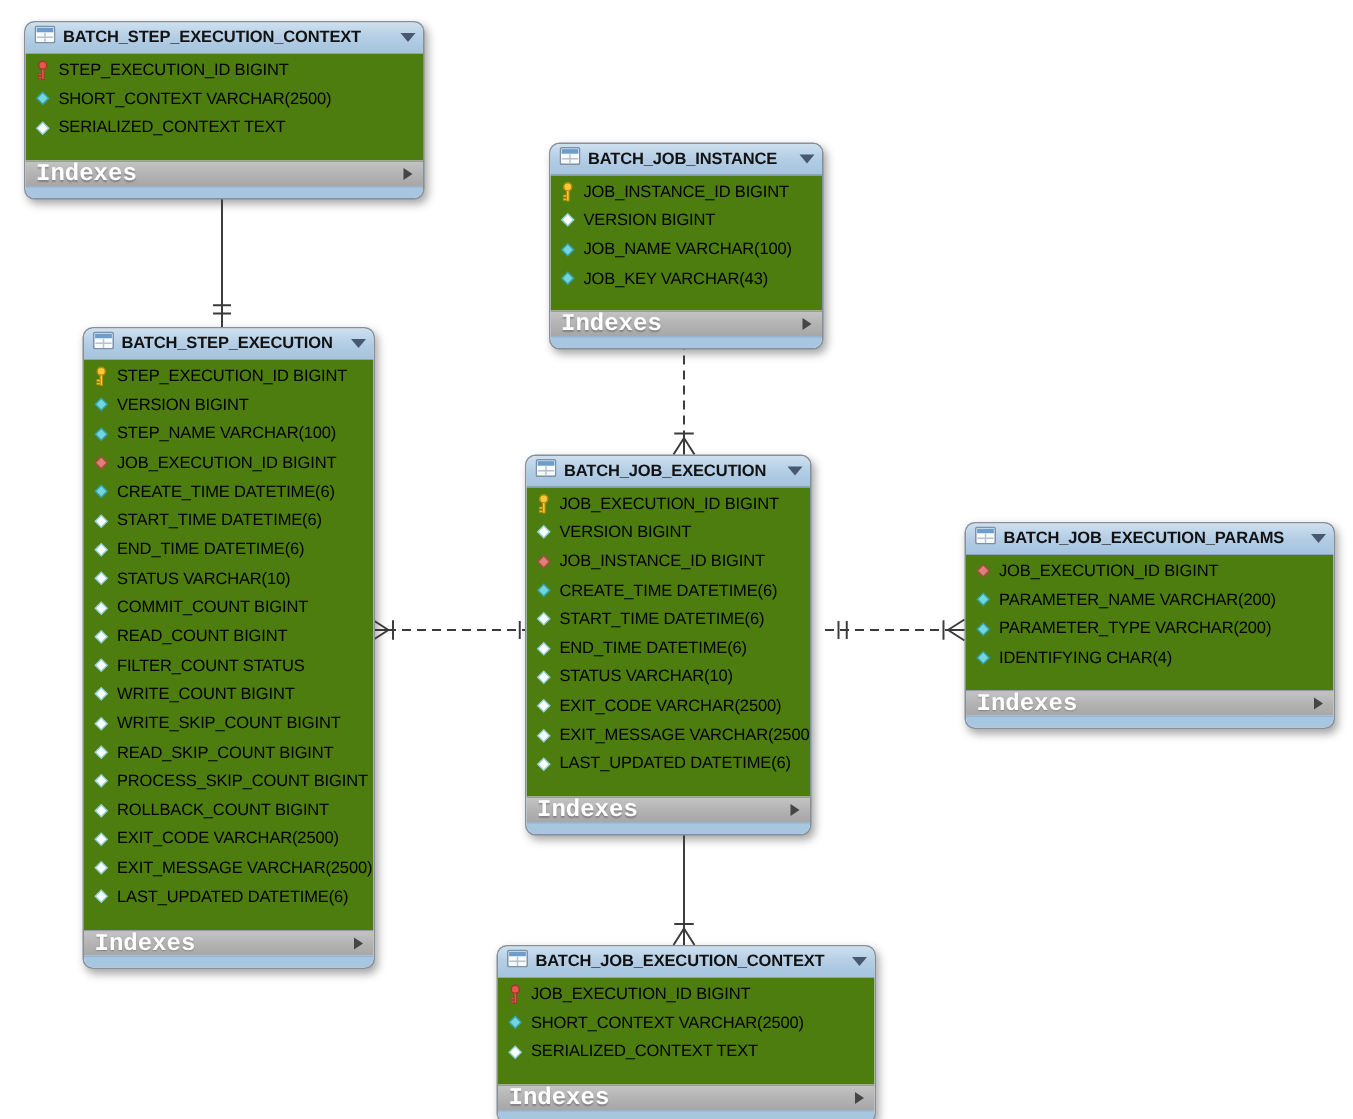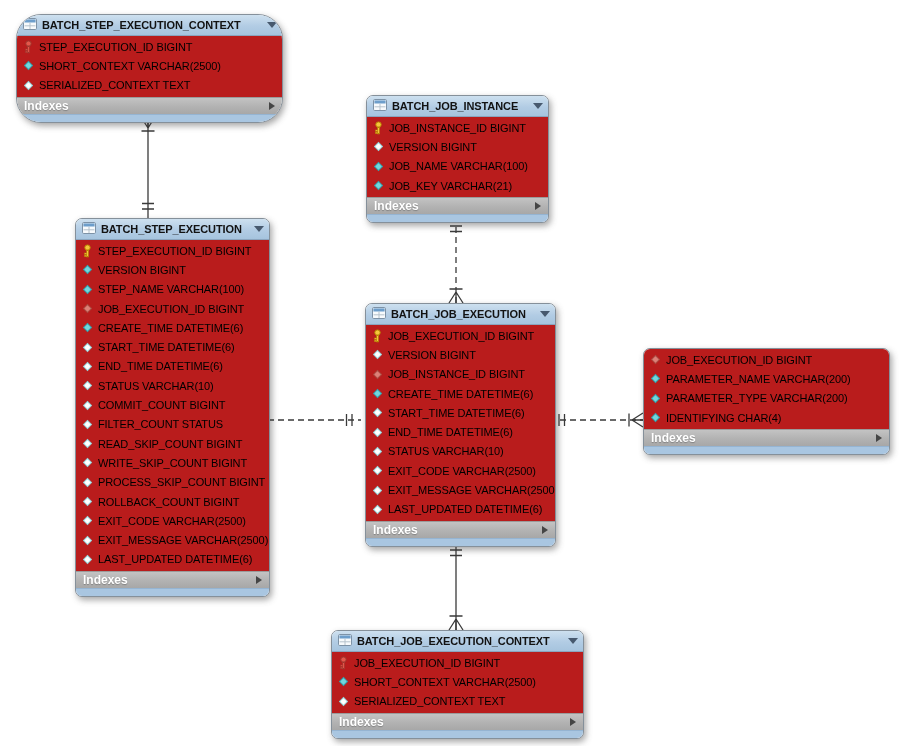--- a/index.html
+++ b/index.html
@@ -13,30 +13,30 @@
     box-shadow:2px 3px 6px rgba(60,60,60,.45);
   }
   .er-header{
     height:20px;display:flex;align-items:center;gap:5px;padding:0 5px 0 6px;
     background:linear-gradient(180deg,#cde0ef 0%,#b2cce4 55%,#a6c4de 100%);
     border-bottom:1px solid #8ba4bd;
   }
   .er-title{font-size:11px;font-weight:700;color:#121212;white-space:nowrap;letter-spacing:-.1px;}
   .er-spacer{flex:1;}
   .tri-down{width:0;height:0;border-left:5px solid transparent;border-right:5px solid transparent;border-top:6px solid #47596e;}
-  .er-body{background:#b91c1c;padding:1px 0 2px 0;}
+  .er-body{background:#4d7c0f;padding:1px 0 12px 0;}
   .er-row{height:19.3px;display:flex;align-items:center;gap:5px;padding:0 3px 0 5px;}
   .er-row .cicon{width:12px;display:flex;align-items:center;justify-content:center;flex:0 0 auto;}
   .er-col-label{font-size:11px;color:#000;white-space:nowrap;letter-spacing:-.1px;}
   .er-indexes{
     height:16px;display:flex;align-items:center;padding:0 7px;
     background:linear-gradient(180deg,#c3c3c3 0%,#b2b2b2 55%,#a7a7a7 100%);
     border-top:1px solid #9b9b9b;
   }
-  .er-indexes-label{font-size:12px;font-weight:700;color:#ffffff;text-shadow:0 1px 1px rgba(0,0,0,.25);}
+  .er-indexes-label{font-size:16px;font-weight:700;color:#ffffff;text-shadow:0 1px 1px rgba(0,0,0,.25);font-family:Liberation Mono, monospace;}
   .tri-right{width:0;height:0;border-top:4.5px solid transparent;border-bottom:4.5px solid transparent;border-left:6.5px solid #454545;}
   .er-footer{height:7px;background:#a9c6e1;border-top:1px solid #95b4d2;}
 </style>
 </head>
 <body>
 
 <div id="canvas">
     <svg width="902" height="746" id="rel-layer">
       <g stroke="#3a3a3a" fill="none">
         <path d="M148,117 L148,218" stroke-width="1.3"></path>
@@ -52,21 +52,21 @@
       </g>
       <g stroke="#3a3a3a" fill="none">
         <path d="M550,420 L643,420" stroke-width="1.3" stroke-dasharray="6,4"></path>
         <path d="M559,414 L559,426 M564.5,414 L564.5,426 M643,413 L632,420 M643,420 L632,420 M643,427 L632,420 M629,413.5 L629,426.5" stroke-width="1.3"></path>
       </g>
       <g stroke="#3a3a3a" fill="none">
         <path d="M456,541 L456,630" stroke-width="1.3"></path>
         <path d="M450,550 L462,550 M450,555.5 L462,555.5 M449,630 L456,619 M456,630 L456,619 M463,630 L456,619 M449.5,616 L462.5,616" stroke-width="1.3"></path>
       </g>
     </svg>
-    <div class="er-table" style="left: 16px; top: 14px; width: 265px; border-radius: 25px;">
+    <div class="er-table" style="left: 16px; top: 14px; width: 265px;">
       <div class="er-header">
         <span><svg width="14" height="12" viewBox="0 0 14 12">
             <rect x=".5" y=".5" width="13" height="11" rx="1.2" fill="#f7fafc" stroke="#7d92a6"></rect>
             <rect x="1.4" y="1.4" width="11.2" height="3.1" fill="#6d9ecb"></rect>
             <line x1="7" y1="4.8" x2="7" y2="11" stroke="#b6c2cc"></line>
             <line x1="1.6" y1="7.8" x2="12.4" y2="7.8" stroke="#b6c2cc"></line>
           </svg></span>
         <span class="er-title">BATCH_STEP_EXECUTION_CONTEXT</span>
         <span class="er-spacer"></span>
         <span class="tri-down"></span>
@@ -146,31 +146,31 @@
             </svg>
           </span>
           <span class="er-col-label">JOB_NAME VARCHAR(100)</span>
         </div>
         <div class="er-row">
           <span class="cicon">
             <svg width="11" height="11" viewBox="0 0 11 11">
               <rect x="2.7" y="2.7" width="5.6" height="5.6" transform="rotate(45 5.5 5.5)" fill="#73d6dc" stroke="#33a0ab" stroke-width="1"></rect>
             </svg>
           </span>
-          <span class="er-col-label">JOB_KEY VARCHAR(21)</span>
+          <span class="er-col-label">JOB_KEY VARCHAR(43)</span>
         </div>
       </div>
       <div class="er-indexes">
         <span class="er-indexes-label">Indexes</span>
         <span class="er-spacer"></span>
         <span class="tri-right"></span>
       </div>
       <div class="er-footer"></div>
     </div>
-    <div class="er-table" style="left: 55px; top: 218px; width: 193px; margin-left: 20px;">
+    <div class="er-table" style="left: 55px; top: 218px; width: 193px;">
       <div class="er-header">
         <span><svg width="14" height="12" viewBox="0 0 14 12">
             <rect x=".5" y=".5" width="13" height="11" rx="1.2" fill="#f7fafc" stroke="#7d92a6"></rect>
             <rect x="1.4" y="1.4" width="11.2" height="3.1" fill="#6d9ecb"></rect>
             <line x1="7" y1="4.8" x2="7" y2="11" stroke="#b6c2cc"></line>
             <line x1="1.6" y1="7.8" x2="12.4" y2="7.8" stroke="#b6c2cc"></line>
           </svg></span>
         <span class="er-title">BATCH_STEP_EXECUTION</span>
         <span class="er-spacer"></span>
         <span class="tri-down"></span>
@@ -250,37 +250,53 @@
             </svg>
           </span>
           <span class="er-col-label">COMMIT_COUNT BIGINT</span>
         </div>
         <div class="er-row">
           <span class="cicon">
             <svg width="11" height="11" viewBox="0 0 11 11">
               <rect x="2.7" y="2.7" width="5.6" height="5.6" transform="rotate(45 5.5 5.5)" fill="#ffffff" stroke="#94d2d8" stroke-width="1"></rect>
             </svg>
           </span>
+          <span class="er-col-label">READ_COUNT BIGINT</span>
+        </div>
+        <div class="er-row">
+          <span class="cicon">
+            <svg width="11" height="11" viewBox="0 0 11 11">
+              <rect x="2.7" y="2.7" width="5.6" height="5.6" transform="rotate(45 5.5 5.5)" fill="#ffffff" stroke="#94d2d8" stroke-width="1"></rect>
+            </svg>
+          </span>
           <span class="er-col-label">FILTER_COUNT STATUS</span>
         </div>
         <div class="er-row">
           <span class="cicon">
             <svg width="11" height="11" viewBox="0 0 11 11">
               <rect x="2.7" y="2.7" width="5.6" height="5.6" transform="rotate(45 5.5 5.5)" fill="#ffffff" stroke="#94d2d8" stroke-width="1"></rect>
             </svg>
           </span>
+          <span class="er-col-label">WRITE_COUNT BIGINT</span>
+        </div>
+        <div class="er-row">
+          <span class="cicon">
+            <svg width="11" height="11" viewBox="0 0 11 11">
+              <rect x="2.7" y="2.7" width="5.6" height="5.6" transform="rotate(45 5.5 5.5)" fill="#ffffff" stroke="#94d2d8" stroke-width="1"></rect>
+            </svg>
+          </span>
+          <span class="er-col-label">WRITE_SKIP_COUNT BIGINT</span>
+        </div>
+        <div class="er-row">
+          <span class="cicon">
+            <svg width="11" height="11" viewBox="0 0 11 11">
+              <rect x="2.7" y="2.7" width="5.6" height="5.6" transform="rotate(45 5.5 5.5)" fill="#ffffff" stroke="#94d2d8" stroke-width="1"></rect>
+            </svg>
+          </span>
           <span class="er-col-label">READ_SKIP_COUNT BIGINT</span>
-        </div>
-        <div class="er-row">
-          <span class="cicon">
-            <svg width="11" height="11" viewBox="0 0 11 11">
-              <rect x="2.7" y="2.7" width="5.6" height="5.6" transform="rotate(45 5.5 5.5)" fill="#ffffff" stroke="#94d2d8" stroke-width="1"></rect>
-            </svg>
-          </span>
-          <span class="er-col-label">WRITE_SKIP_COUNT BIGINT</span>
         </div>
         <div class="er-row">
           <span class="cicon">
             <svg width="11" height="11" viewBox="0 0 11 11">
               <rect x="2.7" y="2.7" width="5.6" height="5.6" transform="rotate(45 5.5 5.5)" fill="#ffffff" stroke="#94d2d8" stroke-width="1"></rect>
             </svg>
           </span>
           <span class="er-col-label">PROCESS_SKIP_COUNT BIGINT</span>
         </div>
         <div class="er-row">
@@ -316,21 +332,21 @@
           <span class="er-col-label">LAST_UPDATED DATETIME(6)</span>
         </div>
       </div>
       <div class="er-indexes">
         <span class="er-indexes-label">Indexes</span>
         <span class="er-spacer"></span>
         <span class="tri-right"></span>
       </div>
       <div class="er-footer"></div>
     </div>
-    <div class="er-table" style="left: 365px; top: 303px; width: 189px;">
+    <div class="er-table" style="left: 350px; top: 303px; width: 189px;">
       <div class="er-header">
         <span><svg width="14" height="12" viewBox="0 0 14 12">
             <rect x=".5" y=".5" width="13" height="11" rx="1.2" fill="#f7fafc" stroke="#7d92a6"></rect>
             <rect x="1.4" y="1.4" width="11.2" height="3.1" fill="#6d9ecb"></rect>
             <line x1="7" y1="4.8" x2="7" y2="11" stroke="#b6c2cc"></line>
             <line x1="1.6" y1="7.8" x2="12.4" y2="7.8" stroke="#b6c2cc"></line>
           </svg></span>
         <span class="er-title">BATCH_JOB_EXECUTION</span>
         <span class="er-spacer"></span>
         <span class="tri-down"></span>
@@ -421,20 +437,31 @@
         </div>
       </div>
       <div class="er-indexes">
         <span class="er-indexes-label">Indexes</span>
         <span class="er-spacer"></span>
         <span class="tri-right"></span>
       </div>
       <div class="er-footer"></div>
     </div>
     <div class="er-table" style="left: 643px; top: 348px; width: 245px;">
+      <div class="er-header">
+        <span><svg width="14" height="12" viewBox="0 0 14 12">
+            <rect x=".5" y=".5" width="13" height="11" rx="1.2" fill="#f7fafc" stroke="#7d92a6"></rect>
+            <rect x="1.4" y="1.4" width="11.2" height="3.1" fill="#6d9ecb"></rect>
+            <line x1="7" y1="4.8" x2="7" y2="11" stroke="#b6c2cc"></line>
+            <line x1="1.6" y1="7.8" x2="12.4" y2="7.8" stroke="#b6c2cc"></line>
+          </svg></span>
+        <span class="er-title">BATCH_JOB_EXECUTION_PARAMS</span>
+        <span class="er-spacer"></span>
+        <span class="tri-down"></span>
+      </div>
       <div class="er-body">
         <div class="er-row">
           <span class="cicon">
             <svg width="11" height="11" viewBox="0 0 11 11">
               <rect x="2.7" y="2.7" width="5.6" height="5.6" transform="rotate(45 5.5 5.5)" fill="#dd8078" stroke="#ab4a41" stroke-width="1"></rect>
             </svg>
           </span>
           <span class="er-col-label">JOB_EXECUTION_ID BIGINT</span>
         </div>
         <div class="er-row">

